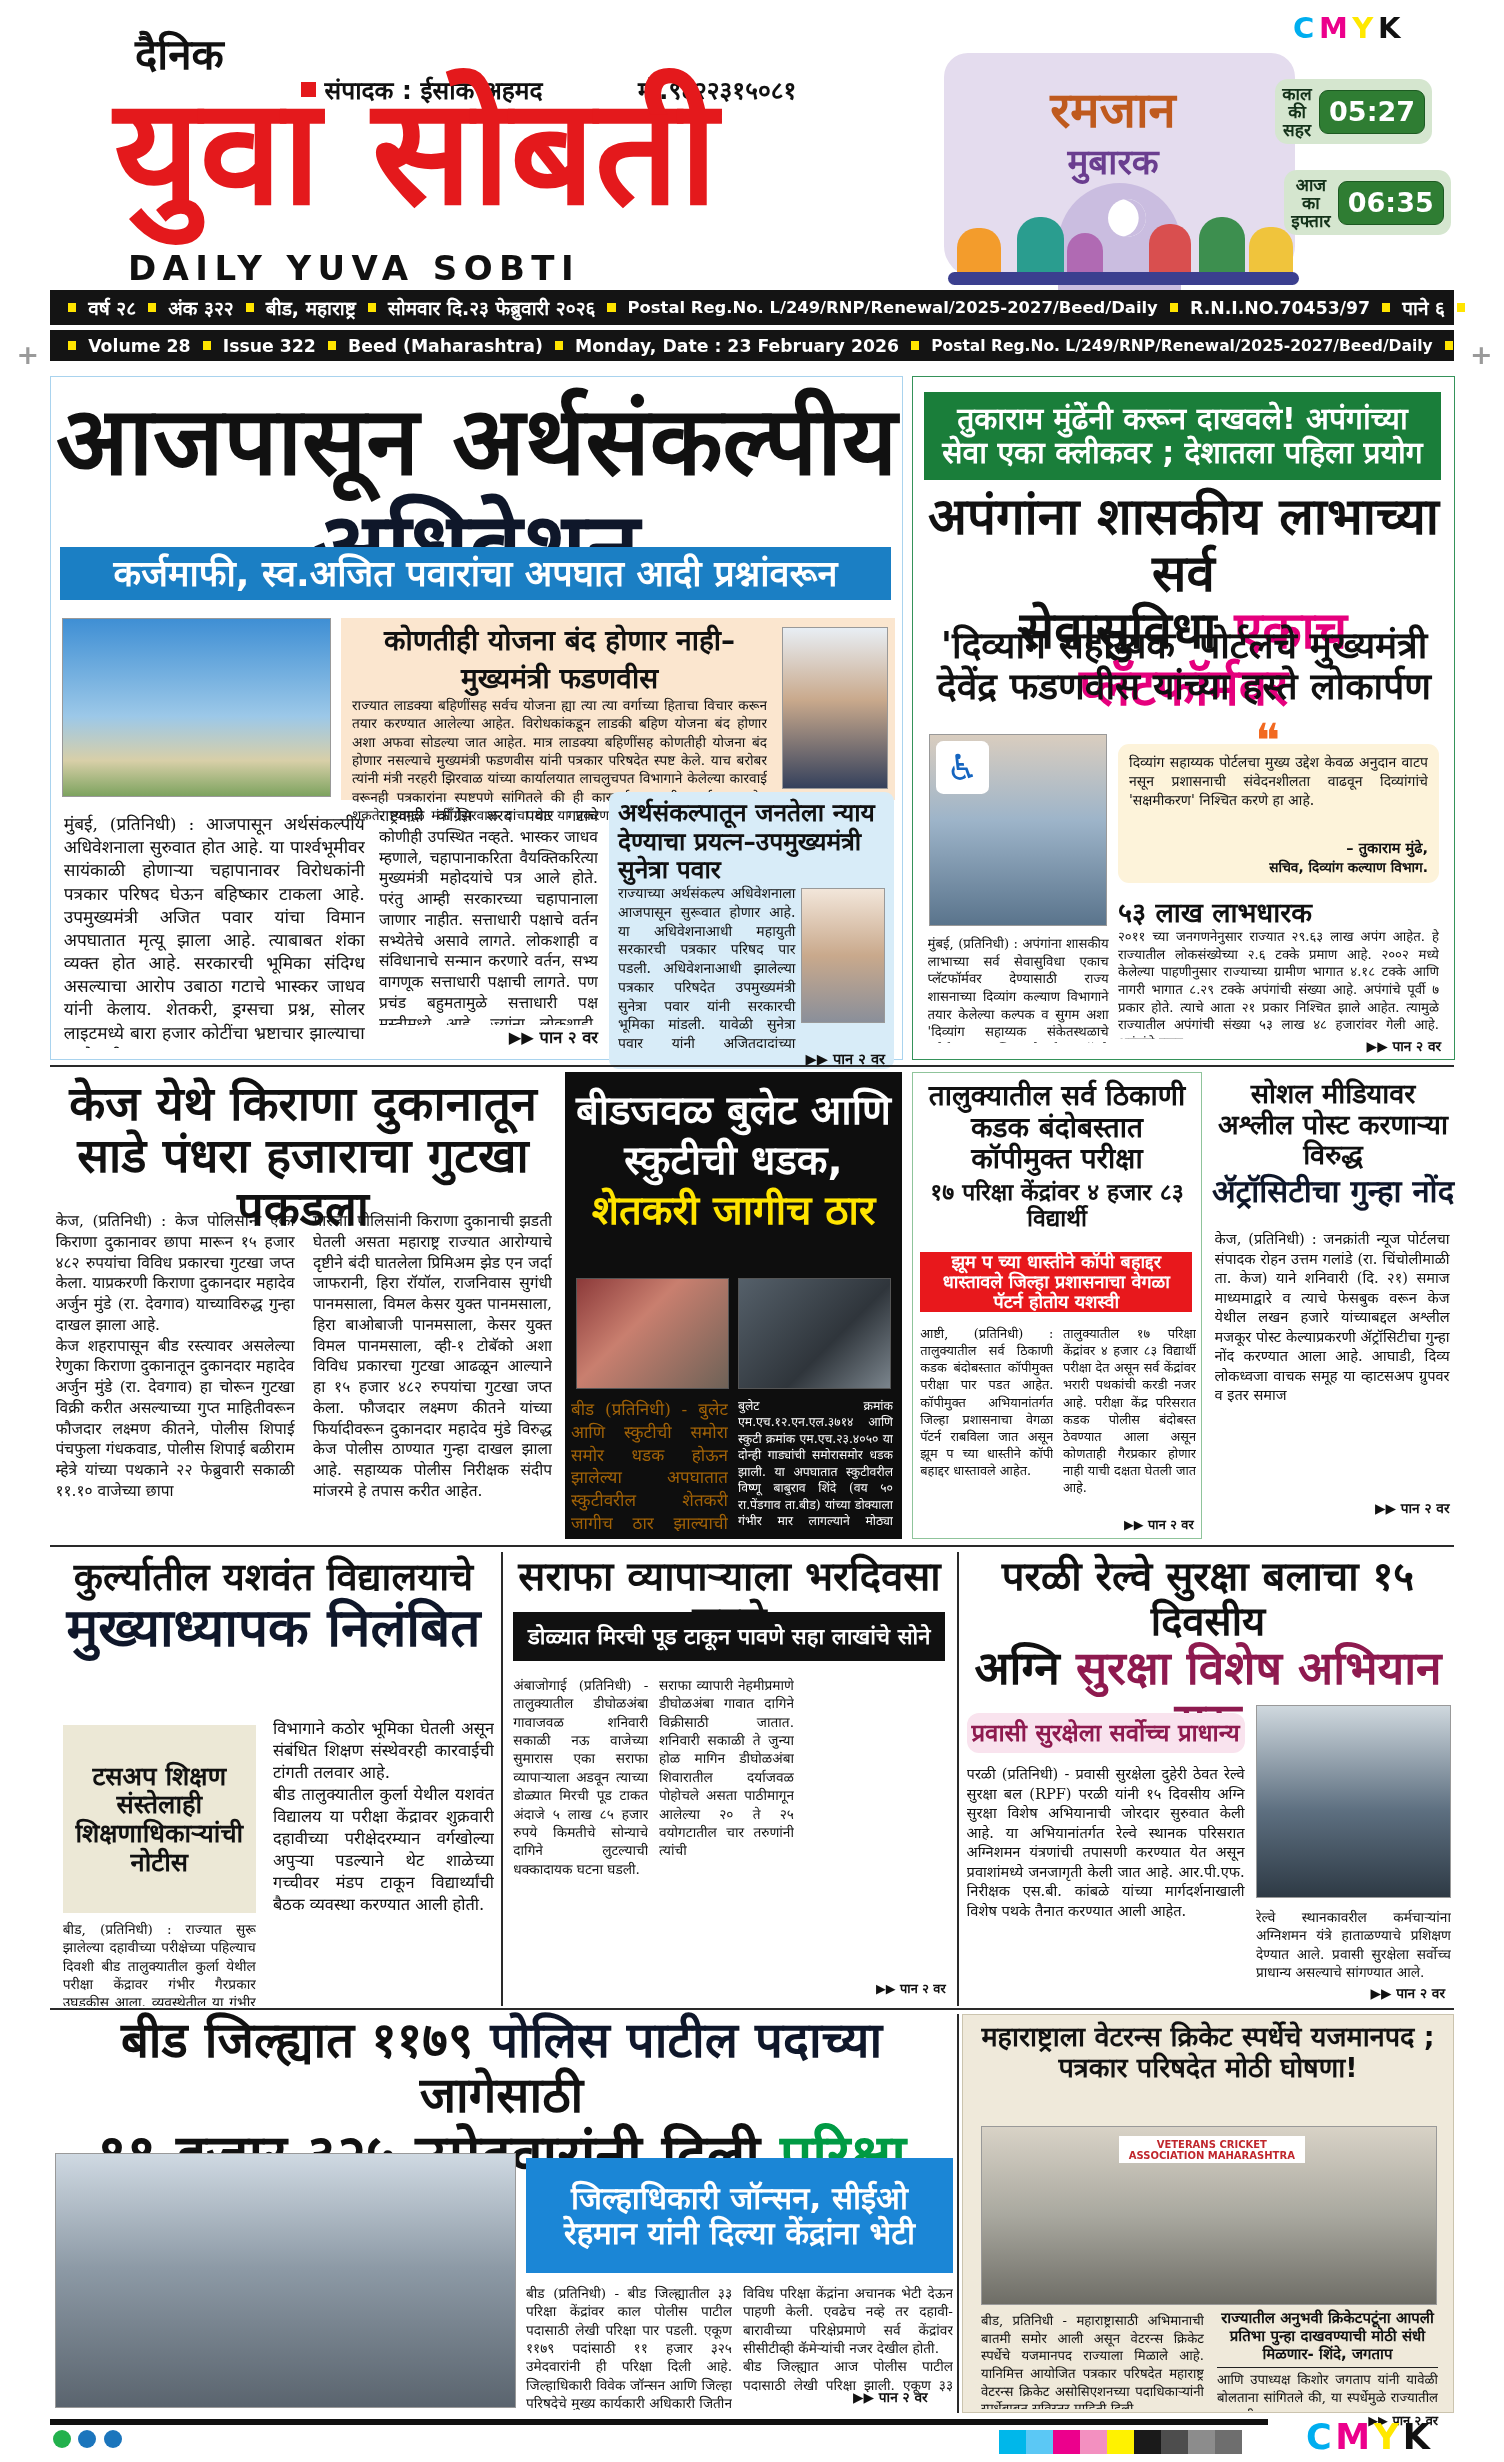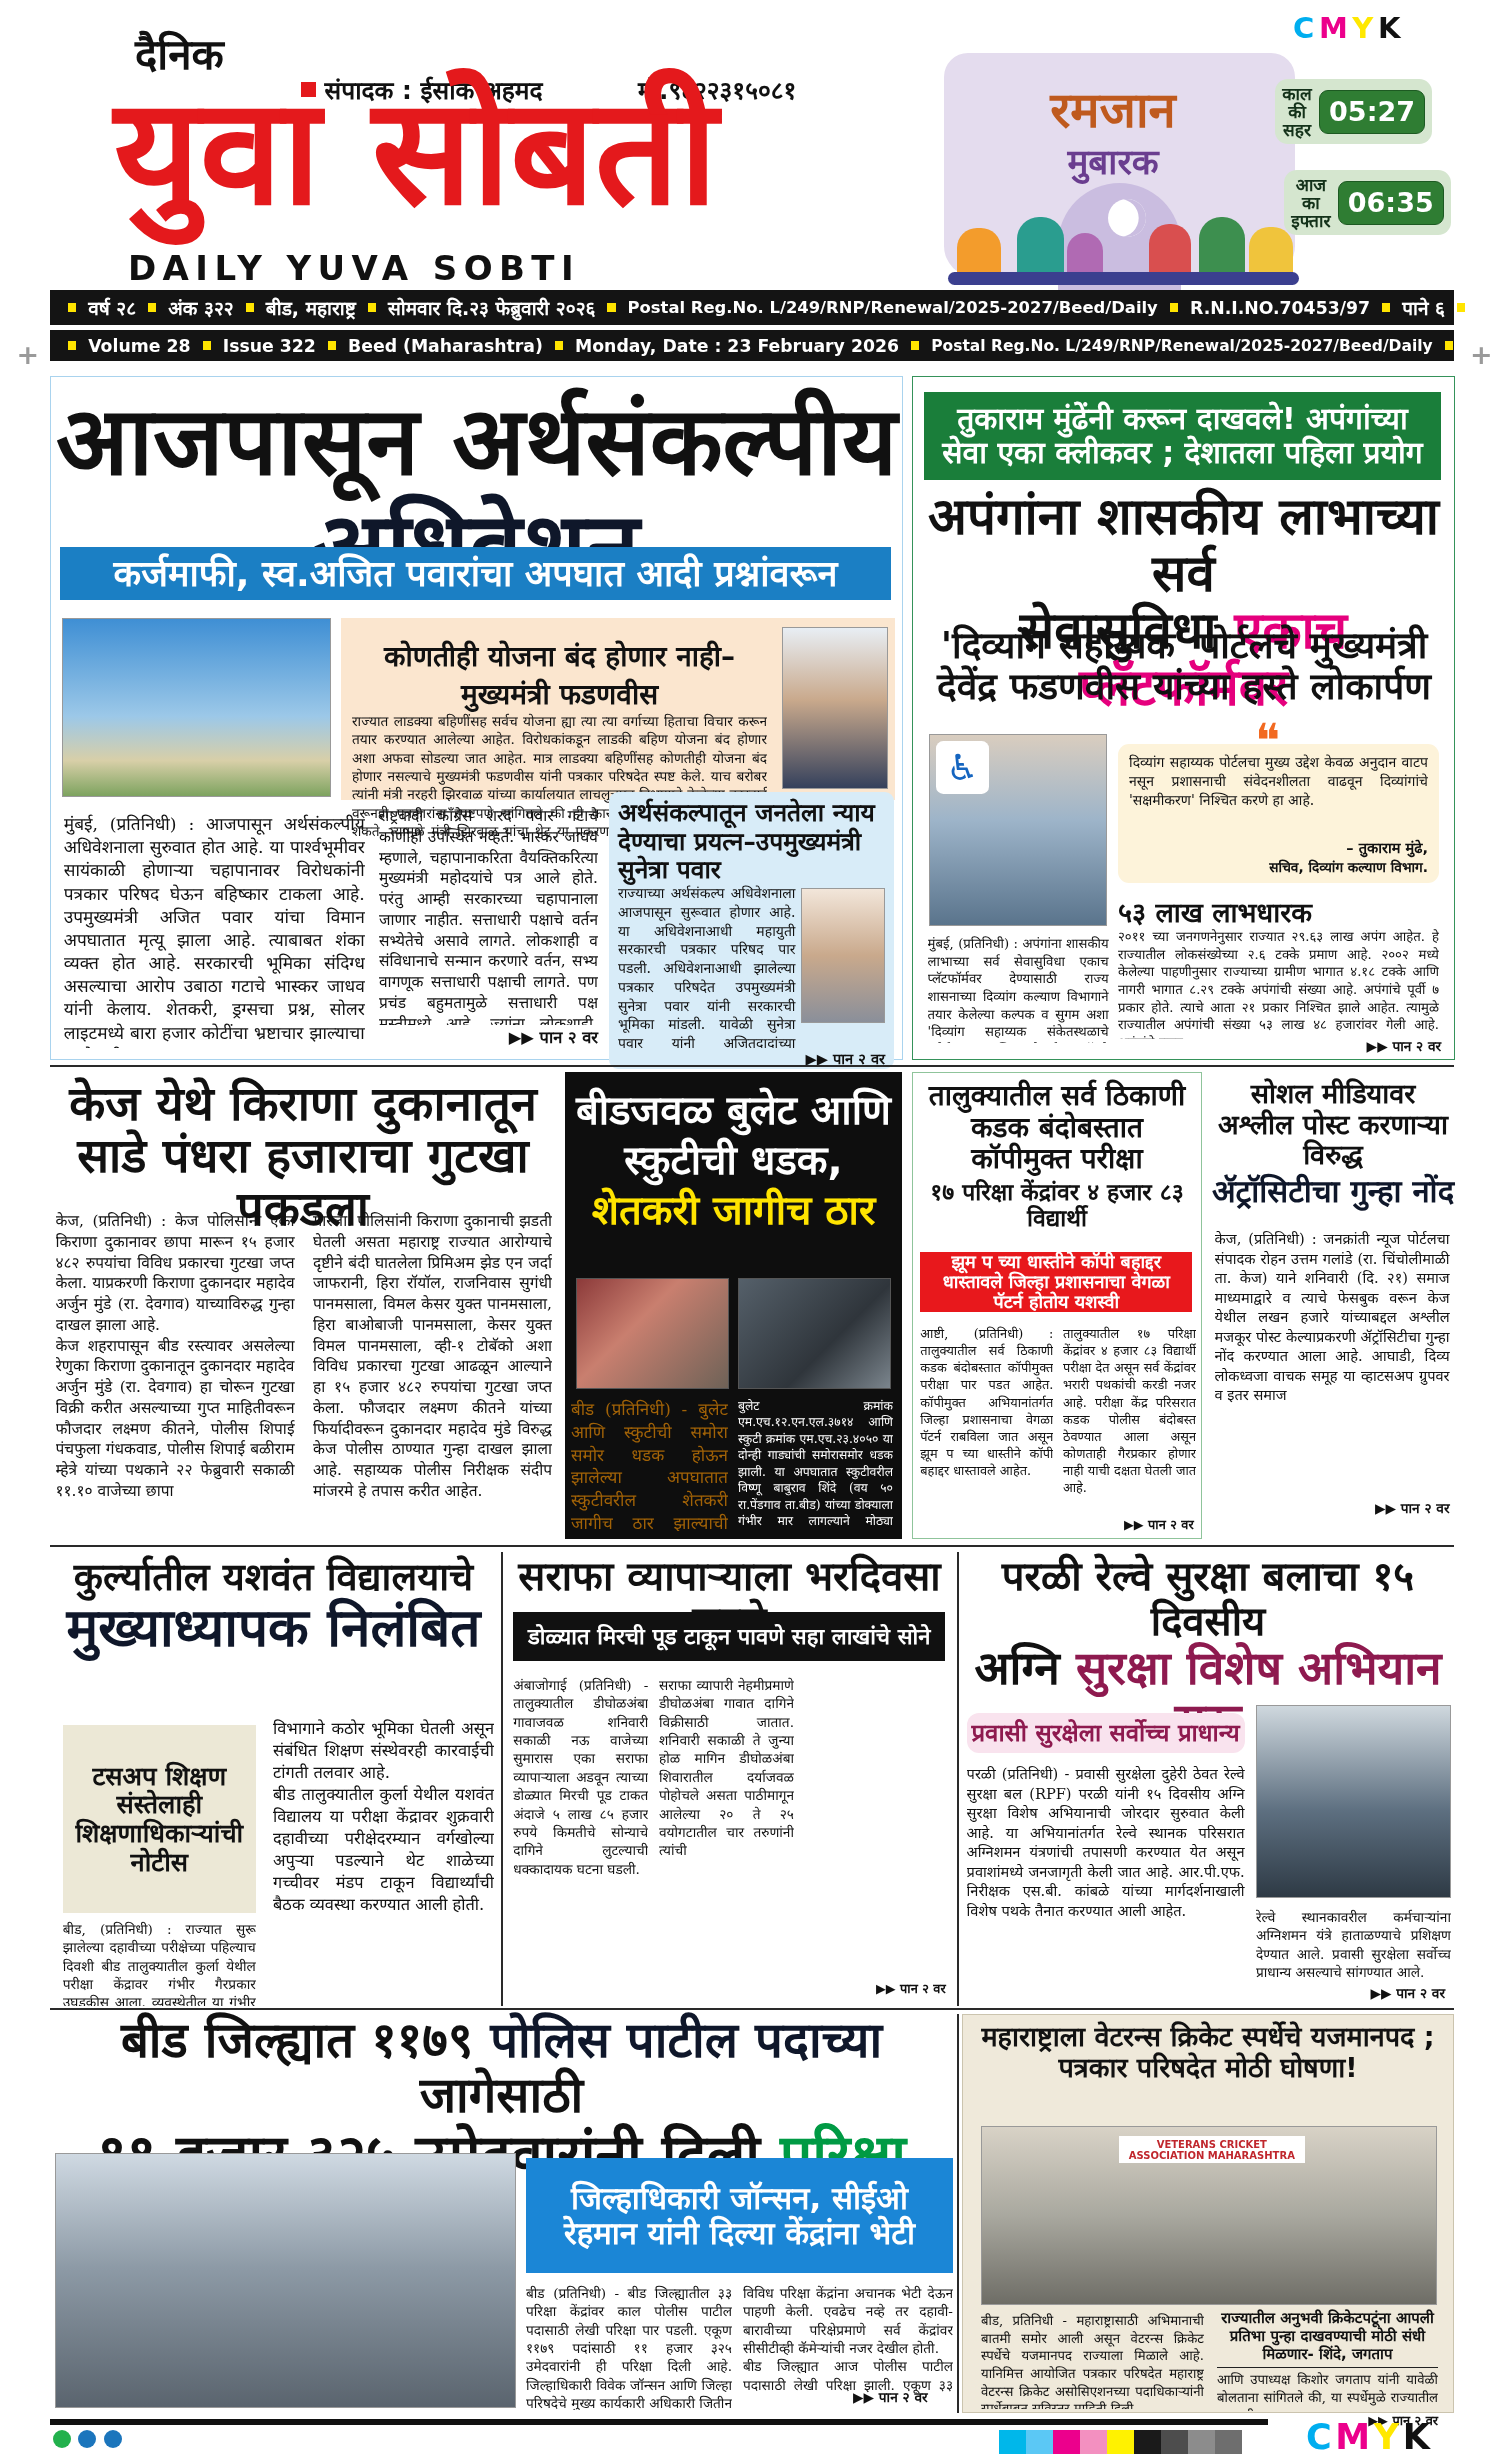--- a/index.html
+++ b/index.html
@@ -113,21 +113,21 @@
   <div class="abs crop" style="left:1470px;top:339px;">+</div>
 
   <section class="abs" style="left:50px;top:376px;width:853px;height:684px;border:1.8px solid #a9d3ee;box-sizing:border-box;">
     <div class="hlc abs" style="left:0;top:11px;width:100%;font-size:95px;">
       <span>आजपासून अर्थसंकल्पीय </span><span class="red">अधिवेशन</span>
     </div>
     <div class="hlc abs" style="left:9px;top:170px;width:831px;height:53px;background:#1b7fc4;color:#fff;font-size:36px;line-height:53px;">कर्जमाफी, स्व.अजित पवारांचा अपघात आदी प्रश्नांवरून विरोधक सरकारला घेरणार</div>
 
     <div class="photo abs" style="left:11px;top:241px;width:269px;height:179px;background:linear-gradient(180deg,#3f8fd4 0%,#9cc8e8 55%,#d8cfa8 80%,#7da35f 100%);"></div>
 
-    <div class="abs" style="left:290px;top:241px;width:554px;height:182px;background:#fbe6cf;padding:18px 11px;box-sizing:border-box;">
+    <div class="abs" style="left:290px;top:241px;width:554px;height:182px;background:#fbe6cf;padding:2px 11px;box-sizing:border-box;">
       <div class="photo abs" style="right:7.3px;top:9px;width:106px;height:162px;background:linear-gradient(180deg,#e8eef4 0%,#c9a98c 45%,#35415c 100%);"></div>
       <div style="font-size:28px;font-weight:bold;margin-right:117px;text-align:center;">कोणतीही योजना बंद होणार नाही–मुख्यमंत्री फडणवीस</div>
       <div class="body-txt" style="font-size:13.7px;margin-right:117px;height:126px;">राज्यात लाडक्या बहिणींसह सर्वच योजना ह्या त्या त्या वर्गाच्या हिताचा विचार करून तयार करण्यात आलेल्या आहेत. विरोधकांकडून लाडकी बहिण योजना बंद होणार अशा अफवा सोडल्या जात आहेत. मात्र लाडक्या बहिणींसह कोणतीही योजना बंद होणार नसल्याचे मुख्यमंत्री फडणवीस यांनी पत्रकार परिषदेत स्पष्ट केले. याच बरोबर त्यांनी मंत्री नरहरी झिरवाळ यांच्या कार्यालयात लाचलुचपत विभागाने केलेल्या कारवाई वरूनही पत्रकारांना स्पष्टपणे सांगितले की ही कारवाई माझ्याही कार्यालयात होवू शकते. त्यामुळे मंत्री झिरवाळ यांचा थेट या प्रकरणाशी संबंध नाही. भ्रष्ट अधिकारी कर्मचारी असतील तर ते अडकणार असे सांगत त्यांनी मंत्री झिरवाळ यांना क्लिन चिट दिली.</div>
     </div>
 
     <div class="body-txt abs" style="left:12.8px;top:436px;width:301px;height:235px;font-size:17.3px;">मुंबई, (प्रतिनिधी) : आजपासून अर्थसंकल्पीय अधिवेशनाला सुरुवात होत आहे. या पार्श्वभूमीवर सायंकाळी होणाऱ्या चहापानावर विरोधकांनी पत्रकार परिषद घेऊन बहिष्कार टाकला आहे. उपमुख्यमंत्री अजित पवार यांचा विमान अपघातात मृत्यू झाला आहे. त्याबाबत शंका व्यक्त होत आहे. सरकारची भूमिका संदिग्ध असल्याचा आरोप उबाठा गटाचे भास्कर जाधव यांनी केलाय. शेतकरी, ड्रग्सचा प्रश्न, सोलर लाइटमध्ये बारा हजार कोटींचा भ्रष्टाचार झाल्याचा आरोप ही करण्यात आलाय.
 या पत्रकार परिषदेला उबाठा गटाचे आदित्य ठाकरे, अनिल परब, काँग्रेसचे नेते विजय वडेट्टीवार, बंटी पाटील हेही उपस्थित होते. परंतु</div>
 
     <div class="abs" style="left:328px;top:429px;width:219px;height:244px;">
       <div class="body-txt" style="font-size:15.5px;height:219px;">राष्ट्रवादी काँग्रेस शरद पवार गटाचे कोणीही उपस्थित नव्हते. भास्कर जाधव म्हणाले, चहापानाकरिता वैयक्तिकरित्या मुख्यमंत्री महोदयांचे पत्र आले होते. परंतु आम्ही सरकारच्या चहापानाला जाणार नाहीत. सत्ताधारी पक्षाचे वर्तन सभ्येतेचे असावे लागते. लोकशाही व संविधानाचे सन्मान करणारे वर्तन, सभ्य वागणूक सत्ताधारी पक्षाची लागते. पण प्रचंड बहुमतामुळे सत्ताधारी पक्ष मस्तीमध्ये आहे. ज्यांना लोकशाही, संविधानाचा आदर नाही, त्या ठिकाणी आम्ही चहापानाला जाणार नाही उपमुख्यमंत्री अजित पवार यांचा अपघात झाला की घातपात झाला आहे, अशी शंका महाराष्ट्रातील जनतेच्या मनात आहे. याबाबत सरकारची</div>

